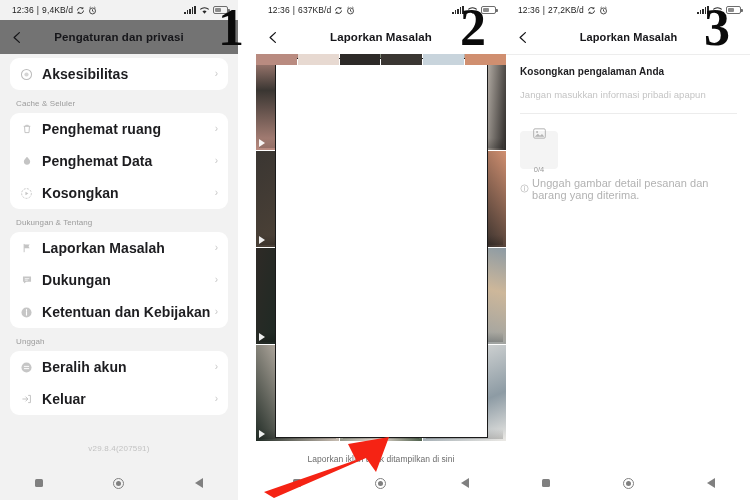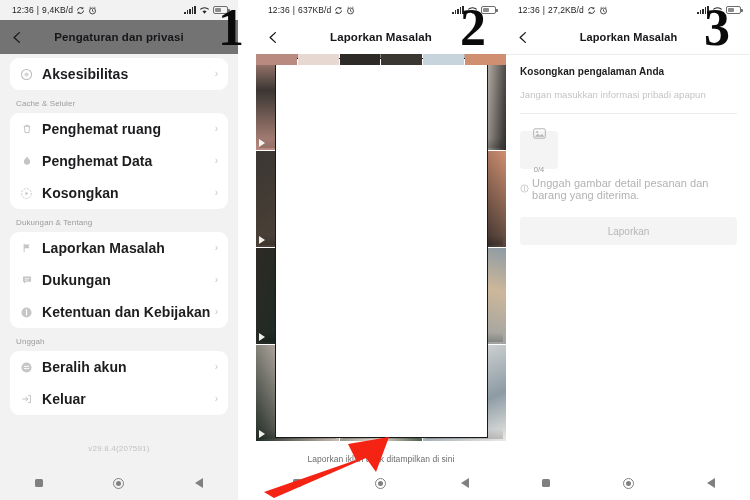--- a/index.html
+++ b/index.html
@@ -644,21 +644,20 @@
       <div class="upload-hint">
         <span>
           <svg width="9" height="9" viewBox="0 0 12 12">
               <circle cx="6" cy="6" r="4.8" stroke="#bcbcbc" stroke-width="1" fill="none"></circle>
               <path d="M6 3.4v.9M6 5.4v3.2" stroke="#bcbcbc" stroke-width="1" stroke-linecap="round"></path>
             </svg>
         </span>
         <span>Unggah gambar detail pesanan dan barang yang diterima.</span>
       </div>
 
-      <div class="submit-btn">Laporkan</div>
     </div>
 
     <div class="navbar white">
       <div class="nav-ico">
           <span class="nav-sq"></span>
         </div>
       <div class="nav-ico">
           <span class="nav-home">
             <i></i>
           </span>

